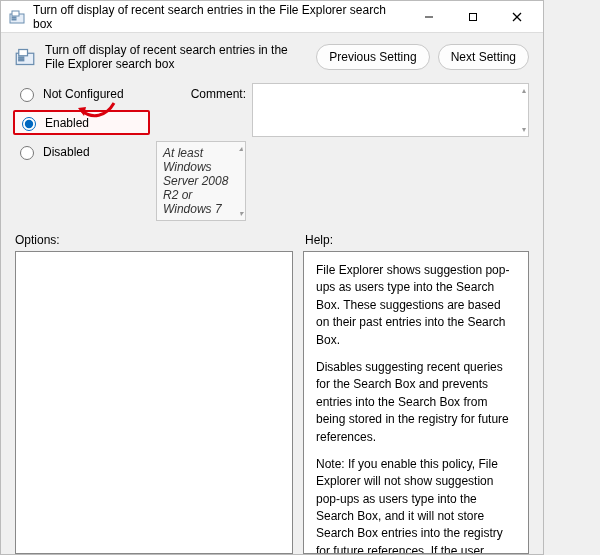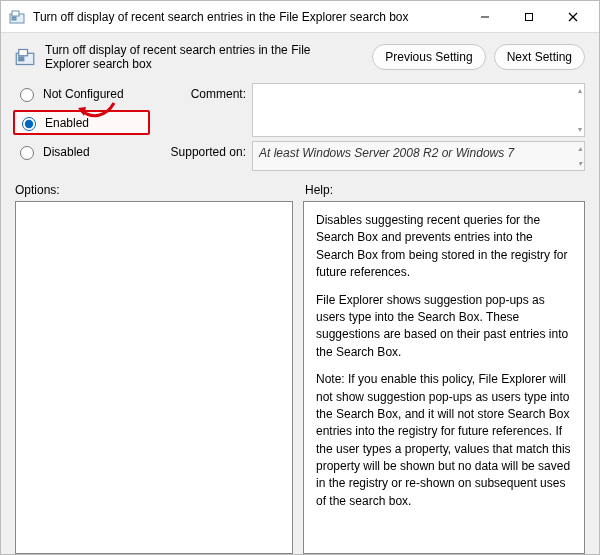--- a/index.html
+++ b/index.html
@@ -7,21 +7,21 @@
     margin: 0;
     font-family: "Segoe UI", Tahoma, sans-serif;
     font-size: 12px;
     background: #f0f0f0;
     color: #000;
     width: 600px;
     height: 555px;
     overflow: hidden;
   }
   .window {
-    width: 600px;
+    width: 544px;
     height: 555px;
     background: #f0f0f0;
     border: 1px solid #bbb;
     display: flex;
     flex-direction: column;
   }
   .titlebar {
     height: 32px;
     background: #fff;
     display: flex;
@@ -210,41 +210,40 @@
       </label>
     </div>
 
     <div class="label-right">Comment:</div>
     <div class="comment-box">
       <span></span>
       <span class="scroll-caret up">▴</span>
       <span class="scroll-caret down">▾</span>
     </div>
 
-    <div class="label-right">Supported on:</div>
     <div class="supported-box">
       <span>At least Windows Server 2008 R2 or Windows 7</span>
       <span class="scroll-caret up">▴</span>
       <span class="scroll-caret down">▾</span>
     </div>
 
     <svg class="arrow-annotation" width="40" height="26" viewBox="0 0 40 26" style="position:absolute; left:75px; top:22px;">
       <path d="M38 4 C 30 18, 16 20, 6 12" stroke="#d9000d" stroke-width="3" fill="none"></path>
       <path d="M2 9 L10 8 L8 17 Z" fill="#d9000d"></path>
     </svg>
   </div>
 
   <div class="mid-labels">
     <div>Options:</div>
     <div>Help:</div>
   </div>
 
   <div class="panels">
     <div class="panel options"></div>
     <div class="panel">
+      <p>File Explorer shows suggestion pop-ups as users type into the Search Box.  These suggestions are based on their past entries into the Search Box.</p>
       <p>Disables suggesting recent queries for the Search Box and prevents entries into the Search Box from being stored in the registry for future references.</p>
-      <p>File Explorer shows suggestion pop-ups as users type into the Search Box.  These suggestions are based on their past entries into the Search Box.</p>
       <p>Note: If you enable this policy, File Explorer will not show suggestion pop-ups as users type into the Search Box, and it will not store Search Box entries into the registry for future references.  If the user types a property, values that match this property will be shown but no data will be saved in the registry or re-shown on subsequent uses of the search box.</p>
     </div>
   </div>
 
 
 </div>
 
 </body></html>

